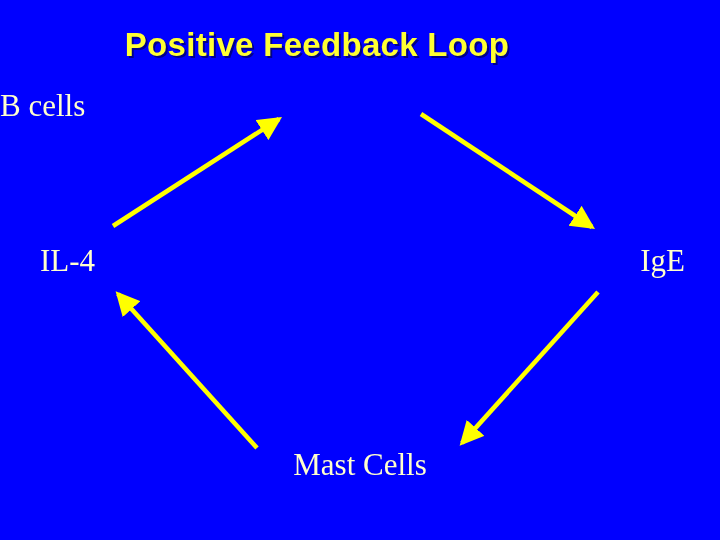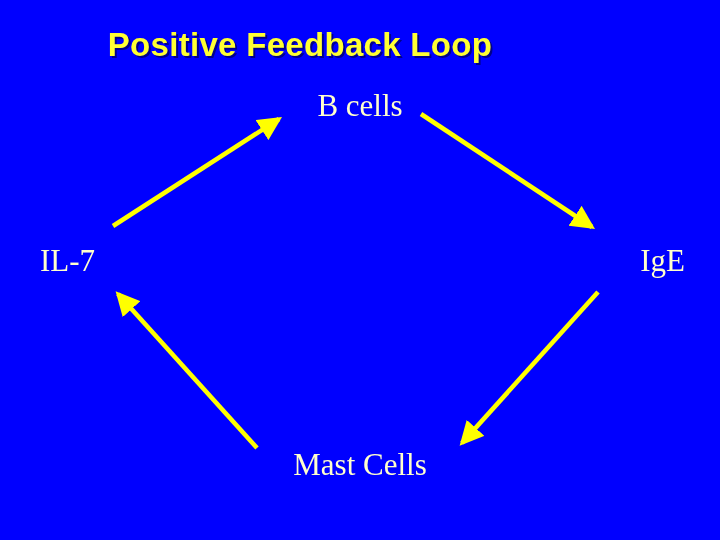--- a/index.html
+++ b/index.html
@@ -22,34 +22,35 @@
     width: 600px;
     text-align: center;
     font-family: "Liberation Sans", "DejaVu Sans", sans-serif;
     font-weight: bold;
     font-size: 33px;
     line-height: 38px;
     letter-spacing: 0.3px;
     color: #ffff33;
     text-shadow: 2px 2px 0 #00008a;
     white-space: nowrap;
+    padding-left: 17px;
   }
   .node-label {
     position: absolute;
     font-family: "Liberation Serif", "DejaVu Serif", serif;
     font-size: 31px;
     line-height: 36px;
     color: #ffffcc;
     white-space: nowrap;
   }
   #node-bcells {
     left: 0;
     top: 88px;
     width: 720px;
-    text-align: center;
+    text-align: left;
   }
   #node-il4 {
     left: 40px;
     top: 243px;
     text-align: left;
   }
   #node-ige {
     right: 35px;
     top: 243px;
     text-align: left;
@@ -90,15 +91,15 @@
 
     <line x1="257" y1="448" x2="118" y2="294" stroke="#ffff00" stroke-width="4.6" marker-end="url(#head)"></line>
   </svg>
 
   <div class="node-label" id="node-bcells">B cells</div>
 
   <div class="node-label" id="node-ige">IgE</div>
 
   <div class="node-label" id="node-mastcells">Mast Cells</div>
 
-  <div class="node-label" id="node-il4">IL-7</div>
+  <div class="node-label" id="node-il4">IL-4</div>
 
 </div>
 
 </body></html>

